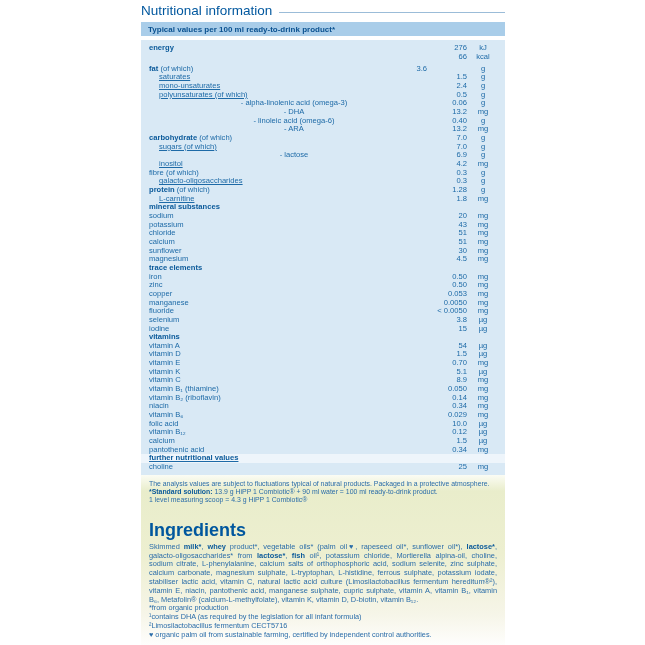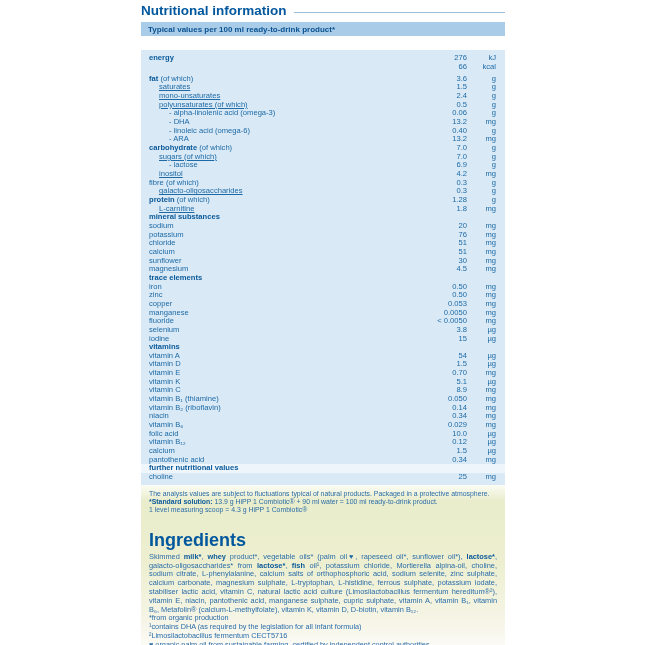--- a/index.html
+++ b/index.html
@@ -5,40 +5,40 @@
   html,body{margin:0;padding:0;}
   body{
     width:645px;height:645px;background:#ffffff;position:relative;
     font-family:"Liberation Sans","DejaVu Sans",sans-serif;
     -webkit-font-smoothing:antialiased;
   }
   .label{position:absolute;left:141px;top:0;width:364px;}
 
   
   .title-row{display:flex;align-items:center;padding-top:3px;}
-  .title-row h1{font-size:13.5px;color:#00579e;margin:0;font-weight:bold;white-space:nowrap;text-align:right;}
+  .title-row h1{font-size:13.5px;color:#00579e;margin:0;font-weight:normal;white-space:nowrap;text-align:right;}
   .title-rule{flex:1;height:1px;background:#9bbcd8;margin-left:7px;margin-top:3px;}
 
   
   .band{margin-top:4px;background:#a9cde9;color:#0a5190;font-weight:bold;
         font-size:8px;padding:3px 7px 2px 7px;}
 
   
-  .nutri-table{margin-top:14px;background:#d9e9f5;padding:4px 9px 3px 8px;
+  .nutri-table{margin-top:4px;background:#d9e9f5;padding:4px 9px 3px 8px;
                color:#1d6aa7;font-size:7.6px;line-height:8.65px;}
   .nrow{display:flex;}
   .nrow b{color:#0b5a9a;font-weight:bold;}
   .nrow .lbl{flex:1;}
   .nrow.ind1 .lbl{padding-left:10px;text-decoration:underline;}
-  .nrow.ind2 .lbl{padding-left:20px;}
+  .nrow.ind2 .lbl{padding-left:20px;text-align:center;}
   .nrow .num{width:48px;text-align:right;white-space:pre;}
-  .nrow .unit{width:26px;text-align:right;padding-left:3px;}
-  .nrow.sp{margin-top:3.5px;}
+  .nrow .unit{width:26px;text-align:center;padding-left:3px;}
+  .nrow.sp{margin-top:3.5px;gap:40px;}
   .nrow.bandrow{background:rgba(255,255,255,0.55);margin-left:-8px;margin-right:-9px;
-                padding-left:8px;padding-right:21px;}
+                padding-left:8px;padding-right:21px;text-decoration:underline;}
 
   
   .lower{box-sizing:border-box;min-height:170px;padding:5px 8px 10px 8px;
          background:linear-gradient(180deg,#fbfcf4 0px,#e9edcb 16px,#edefd0 45%,#f6f5e8 80%,#ffffff 100%);}
   .table-notes{font-size:6.9px;line-height:8.4px;color:#2b6da9;}
   .table-notes b{color:#0b5a9a;}
   .lower h2{font-size:18px;color:#00579e;margin:15px 0 2px 0;font-weight:bold;}
   .ingredients-text{margin:0;font-size:7.4px;line-height:8.8px;color:#2b6da9;text-align:justify;}
   .ingredients-text b{color:#0b5a9a;font-weight:bold;}
   .ing-notes{font-size:7.3px;line-height:8.7px;color:#2b6da9;}
@@ -153,21 +153,21 @@
         <span class="num"></span>
         <span class="unit"></span>
       </div>
       <div class="nrow ind0">
         <span class="lbl">sodium</span>
         <span class="num">20</span>
         <span class="unit">mg</span>
       </div>
       <div class="nrow ind0">
         <span class="lbl">potassium</span>
-        <span class="num">76</span>
+        <span class="num">43</span>
         <span class="unit">mg</span>
       </div>
       <div class="nrow ind0">
         <span class="lbl">chloride</span>
         <span class="num">51</span>
         <span class="unit">mg</span>
       </div>
       <div class="nrow ind0">
         <span class="lbl">calcium</span>
         <span class="num">51</span>

